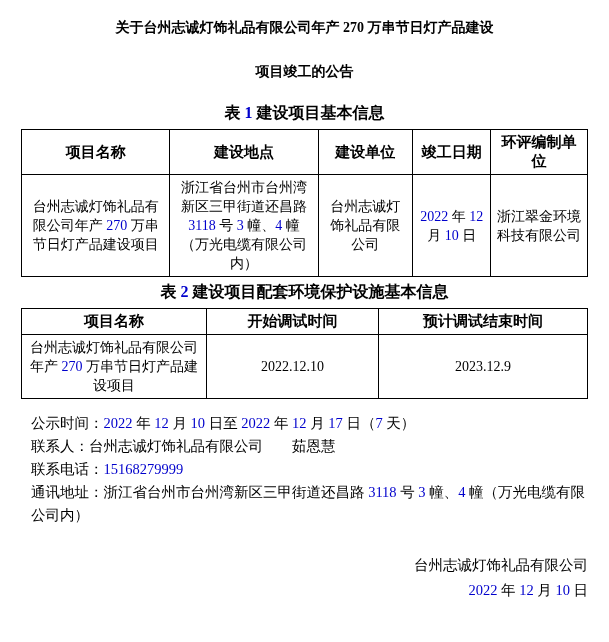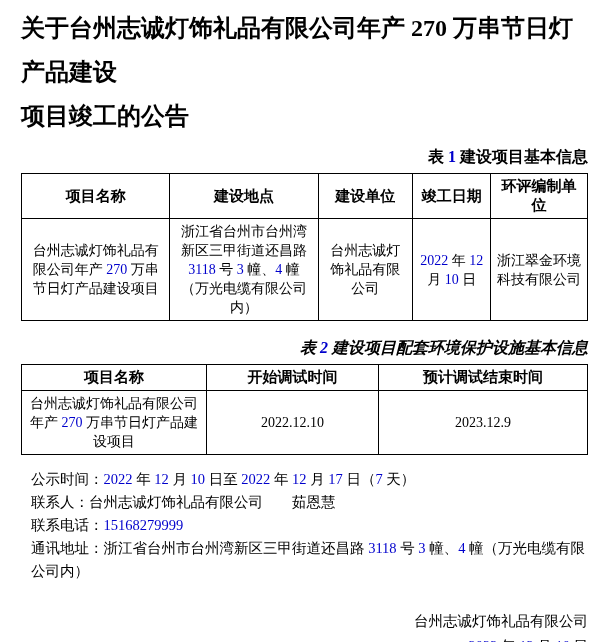--- a/index.html
+++ b/index.html
@@ -6,34 +6,35 @@
   html, body { width: 609px; background: #ffffff; }
   body {
     height: 642px;
     color: #000000;
     font-family: "Liberation Serif", "DejaVu Serif", serif;
     overflow: hidden;
   }
   .page { padding: 6px 21px 0 21px; }
 
   .title {
+    text-align: center;
     font-weight: bold;
-    font-size: 24px;
+    font-size: 14px;
     line-height: 44px;
   }
 
   .table-caption {
-    text-align: right;
+    text-align: center;
     font-weight: bold;
     font-size: 16px;
     line-height: 22px;
     margin-top: 8px;
     margin-bottom: 5px;
   }
-  .table-caption.second { margin-top: 16px; font-style: italic; }
+  .table-caption.second { margin-top: 4px; }
 
   table {
     width: 100%;
     border-collapse: collapse;
     table-layout: fixed;
   }
   th, td {
     border: 1px solid #000000;
     padding: 3px 5px;
     vertical-align: middle;

